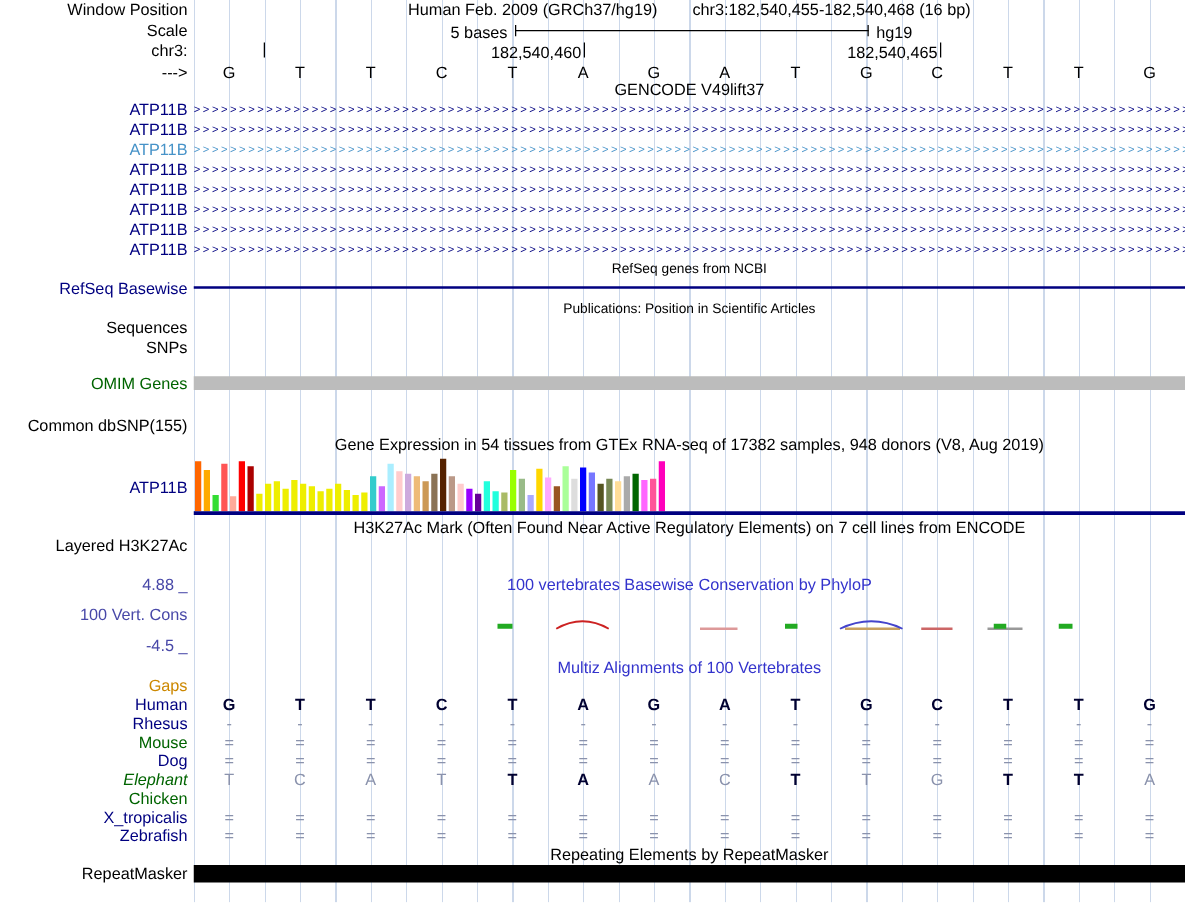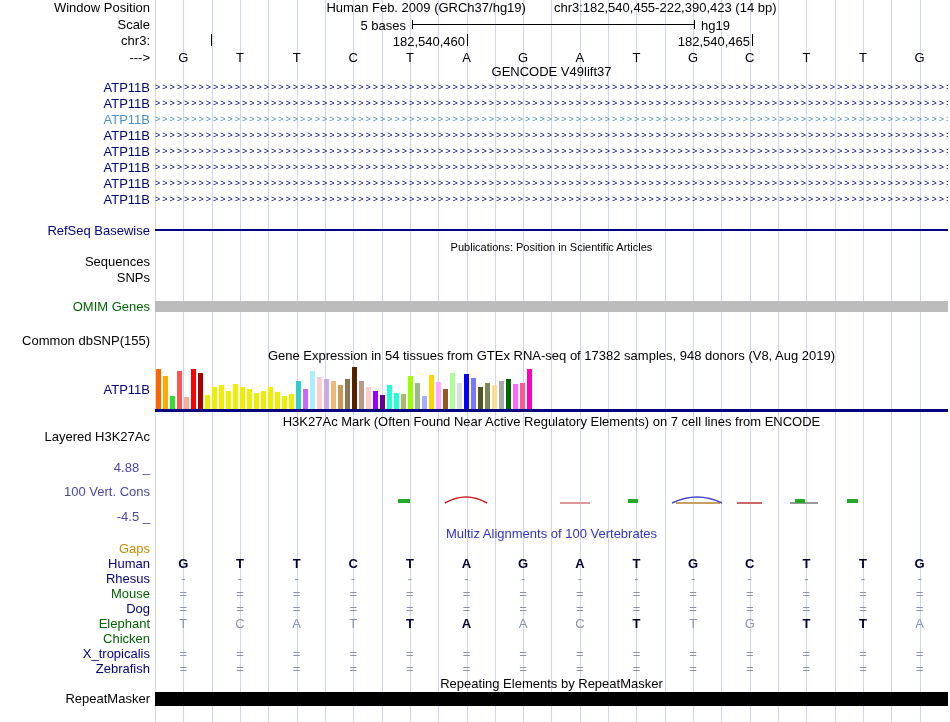--- a/index.html
+++ b/index.html
@@ -49,21 +49,21 @@
   <div class="lbl" style="top:334px">Common dbSNP(155)</div>
   <div class="lbl navy" style="top:383px">ATP11B</div>
   <div class="lbl" style="top:430px">Layered H3K27Ac</div>
   <div class="lbl slate" style="top:461px">4.88 _</div>
   <div class="lbl slate" style="top:485px">100 Vert. Cons</div>
   <div class="lbl slate" style="top:510px">-4.5 _</div>
   <div class="lbl gold" style="top:542px">Gaps</div>
   <div class="lbl" style="top:692px">RepeatMasker</div>
 
   <div class="hdr" style="top:1px">
-    <span>Human Feb. 2009 (GRCh37/hg19)</span><span style="margin-left:28px">chr3:182,540,455-222,390,423 (14 bp)</span>
+    <span>Human Feb. 2009 (GRCh37/hg19)</span><span style="margin-left:28px">chr3:182,540,455-182,540,468 (16 bp)</span>
   </div>
 
   <div id="scale-text">5 bases</div>
   <div id="scale-line"></div>
   <div class="stick" style="left:412px"></div>
   <div class="stick" style="left:694px"></div>
   <div id="assembly-text">hg19</div>
 
   <div class="tick" style="left:211px;top:34px"></div>
   <div class="coordlbl" style="left:265px">182,540,460</div>
@@ -82,23 +82,25 @@
       <span class="cell" style="left: 396.5px; width: 56.6429px;">A</span>
       <span class="cell" style="left: 453.143px; width: 56.6429px;">T</span>
       <span class="cell" style="left: 509.786px; width: 56.6429px;">G</span>
       <span class="cell" style="left: 566.429px; width: 56.6429px;">C</span>
       <span class="cell" style="left: 623.071px; width: 56.6429px;">T</span>
       <span class="cell" style="left: 679.714px; width: 56.6429px;">T</span>
       <span class="cell" style="left: 736.357px; width: 56.6429px;">G</span>
     </div>
 
   <div class="hdr" style="top:65px">GENCODE V49lift37</div>
+  <div class="hdr sm" style="top:209px">RefSeq genes from NCBI</div>
   <div class="hdr sm" style="top:241px">Publications: Position in Scientific Articles</div>
   <div class="hdr" style="top:349px">Gene Expression in 54 tissues from GTEx RNA-seq of 17382 samples, 948 donors (V8, Aug 2019)</div>
   <div class="hdr" style="top:415px">H3K27Ac Mark (Often Found Near Active Regulatory Elements) on 7 cell lines from ENCODE</div>
+  <div class="hdr hblue" style="top:461px">100 vertebrates Basewise Conservation by PhyloP</div>
   <div class="hdr hblue" style="top:527px">Multiz Alignments of 100 Vertebrates</div>
   <div class="hdr" style="top:677px">Repeating Elements by RepeatMasker</div>
 
   <div id="refseq-line"></div>
   <div id="omim-bar"></div>
   <div id="gtex-bars">
       <div style="height: 40px; background: rgb(255, 102, 0);"></div>
       <div style="height: 33px; background: rgb(255, 170, 0);"></div>
       <div style="height: 13px; background: rgb(51, 221, 51);"></div>
       <div style="height: 38px; background: rgb(255, 85, 85);"></div>
@@ -244,21 +246,21 @@
       <span class="cell faint" style="left: 283.214px; width: 56.6429px;">=</span>
       <span class="cell faint" style="left: 339.857px; width: 56.6429px;">=</span>
       <span class="cell faint" style="left: 396.5px; width: 56.6429px;">=</span>
       <span class="cell faint" style="left: 453.143px; width: 56.6429px;">=</span>
       <span class="cell faint" style="left: 509.786px; width: 56.6429px;">=</span>
       <span class="cell faint" style="left: 566.429px; width: 56.6429px;">=</span>
       <span class="cell faint" style="left: 623.071px; width: 56.6429px;">=</span>
       <span class="cell faint" style="left: 679.714px; width: 56.6429px;">=</span>
       <span class="cell faint" style="left: 736.357px; width: 56.6429px;">=</span>
     </div>
-    <div class="lbl" style="top: 617px; color: rgb(0, 100, 0);">Elephant</div>
+    <div class="lbl" style="top: 617px; color: rgb(0, 100, 0); font-style: italic;">Elephant</div>
     <div class="cellrow" style="top: 617px;">
       <span class="cell faint" style="left: 0px; width: 56.6429px;">T</span>
       <span class="cell faint" style="left: 56.6429px; width: 56.6429px;">C</span>
       <span class="cell faint" style="left: 113.286px; width: 56.6429px;">A</span>
       <span class="cell faint" style="left: 169.929px; width: 56.6429px;">T</span>
       <span class="cell dark" style="left: 226.571px; width: 56.6429px;">T</span>
       <span class="cell dark" style="left: 283.214px; width: 56.6429px;">A</span>
       <span class="cell faint" style="left: 339.857px; width: 56.6429px;">A</span>
       <span class="cell faint" style="left: 396.5px; width: 56.6429px;">C</span>
       <span class="cell dark" style="left: 453.143px; width: 56.6429px;">T</span>

